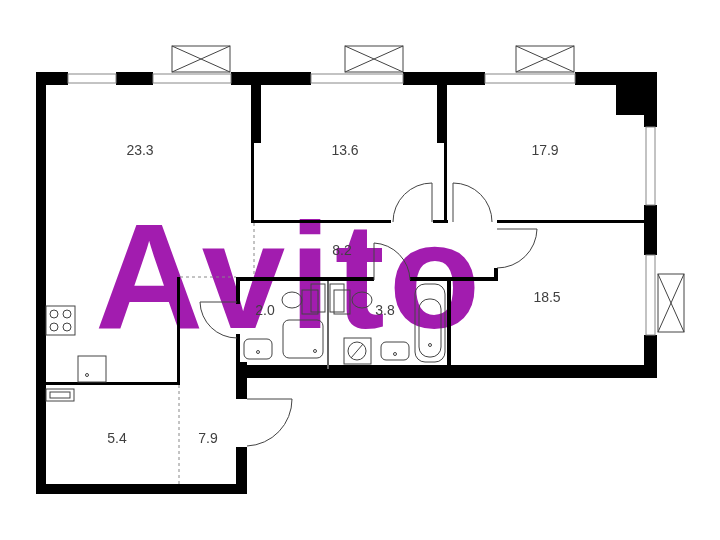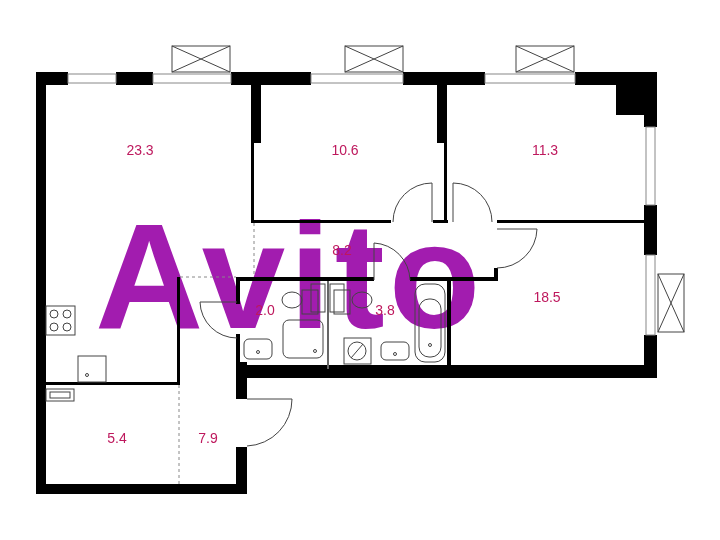--- a/index.html
+++ b/index.html
@@ -1,18 +1,18 @@
 <!DOCTYPE html>
 <html><head>
 <meta charset="utf-8">
 <style>
   html, body { margin: 0; padding: 0; background: #ffffff; }
   body { width: 720px; height: 540px; overflow: hidden; font-family: "Liberation Sans", sans-serif; }
   #plan { position: absolute; left: 0; top: 0; width: 720px; height: 540px; }
-  .label { position: absolute; font-size: 14px; color: #be185d; transform: translate(-50%, -50%); white-space: nowrap; }
+  .label { position: absolute; font-size: 14px; color: #404040; transform: translate(-50%, -50%); white-space: nowrap; }
   .watermark { position: absolute; left: 95px; top: 190px; font-size: 150px; color: #a21caf; font-weight: bold; letter-spacing: 4px; }
 </style>
 </head>
 <body>
 
 <div class="watermark">Avito</div>
 
 <svg id="plan" viewBox="0 0 720 540" xmlns="http://www.w3.org/2000/svg">
 
   <g fill="none" stroke="#444" stroke-width="1">
@@ -165,20 +165,20 @@
 
     <g>
         <rect x="415" y="284" width="30" height="78" rx="10"></rect>
         <rect x="419" y="299" width="22" height="58" rx="10"></rect>
         <circle cx="430" cy="345" r="1.5"></circle>
       </g>
   </g>
 </svg>
 
 <div class="label" style="left:140px;top:150px">23.3</div>
-<div class="label" style="left:345px;top:150px">10.6</div>
-<div class="label" style="left:545px;top:150px">11.3</div>
+<div class="label" style="left:345px;top:150px">13.6</div>
+<div class="label" style="left:545px;top:150px">17.9</div>
 <div class="label" style="left:342px;top:250px">8.2</div>
 <div class="label" style="left:547px;top:297px">18.5</div>
 <div class="label" style="left:265px;top:310px">2.0</div>
 <div class="label" style="left:385px;top:310px">3.8</div>
 <div class="label" style="left:117px;top:438px">5.4</div>
 <div class="label" style="left:208px;top:438px">7.9</div>
 
 </body></html>

